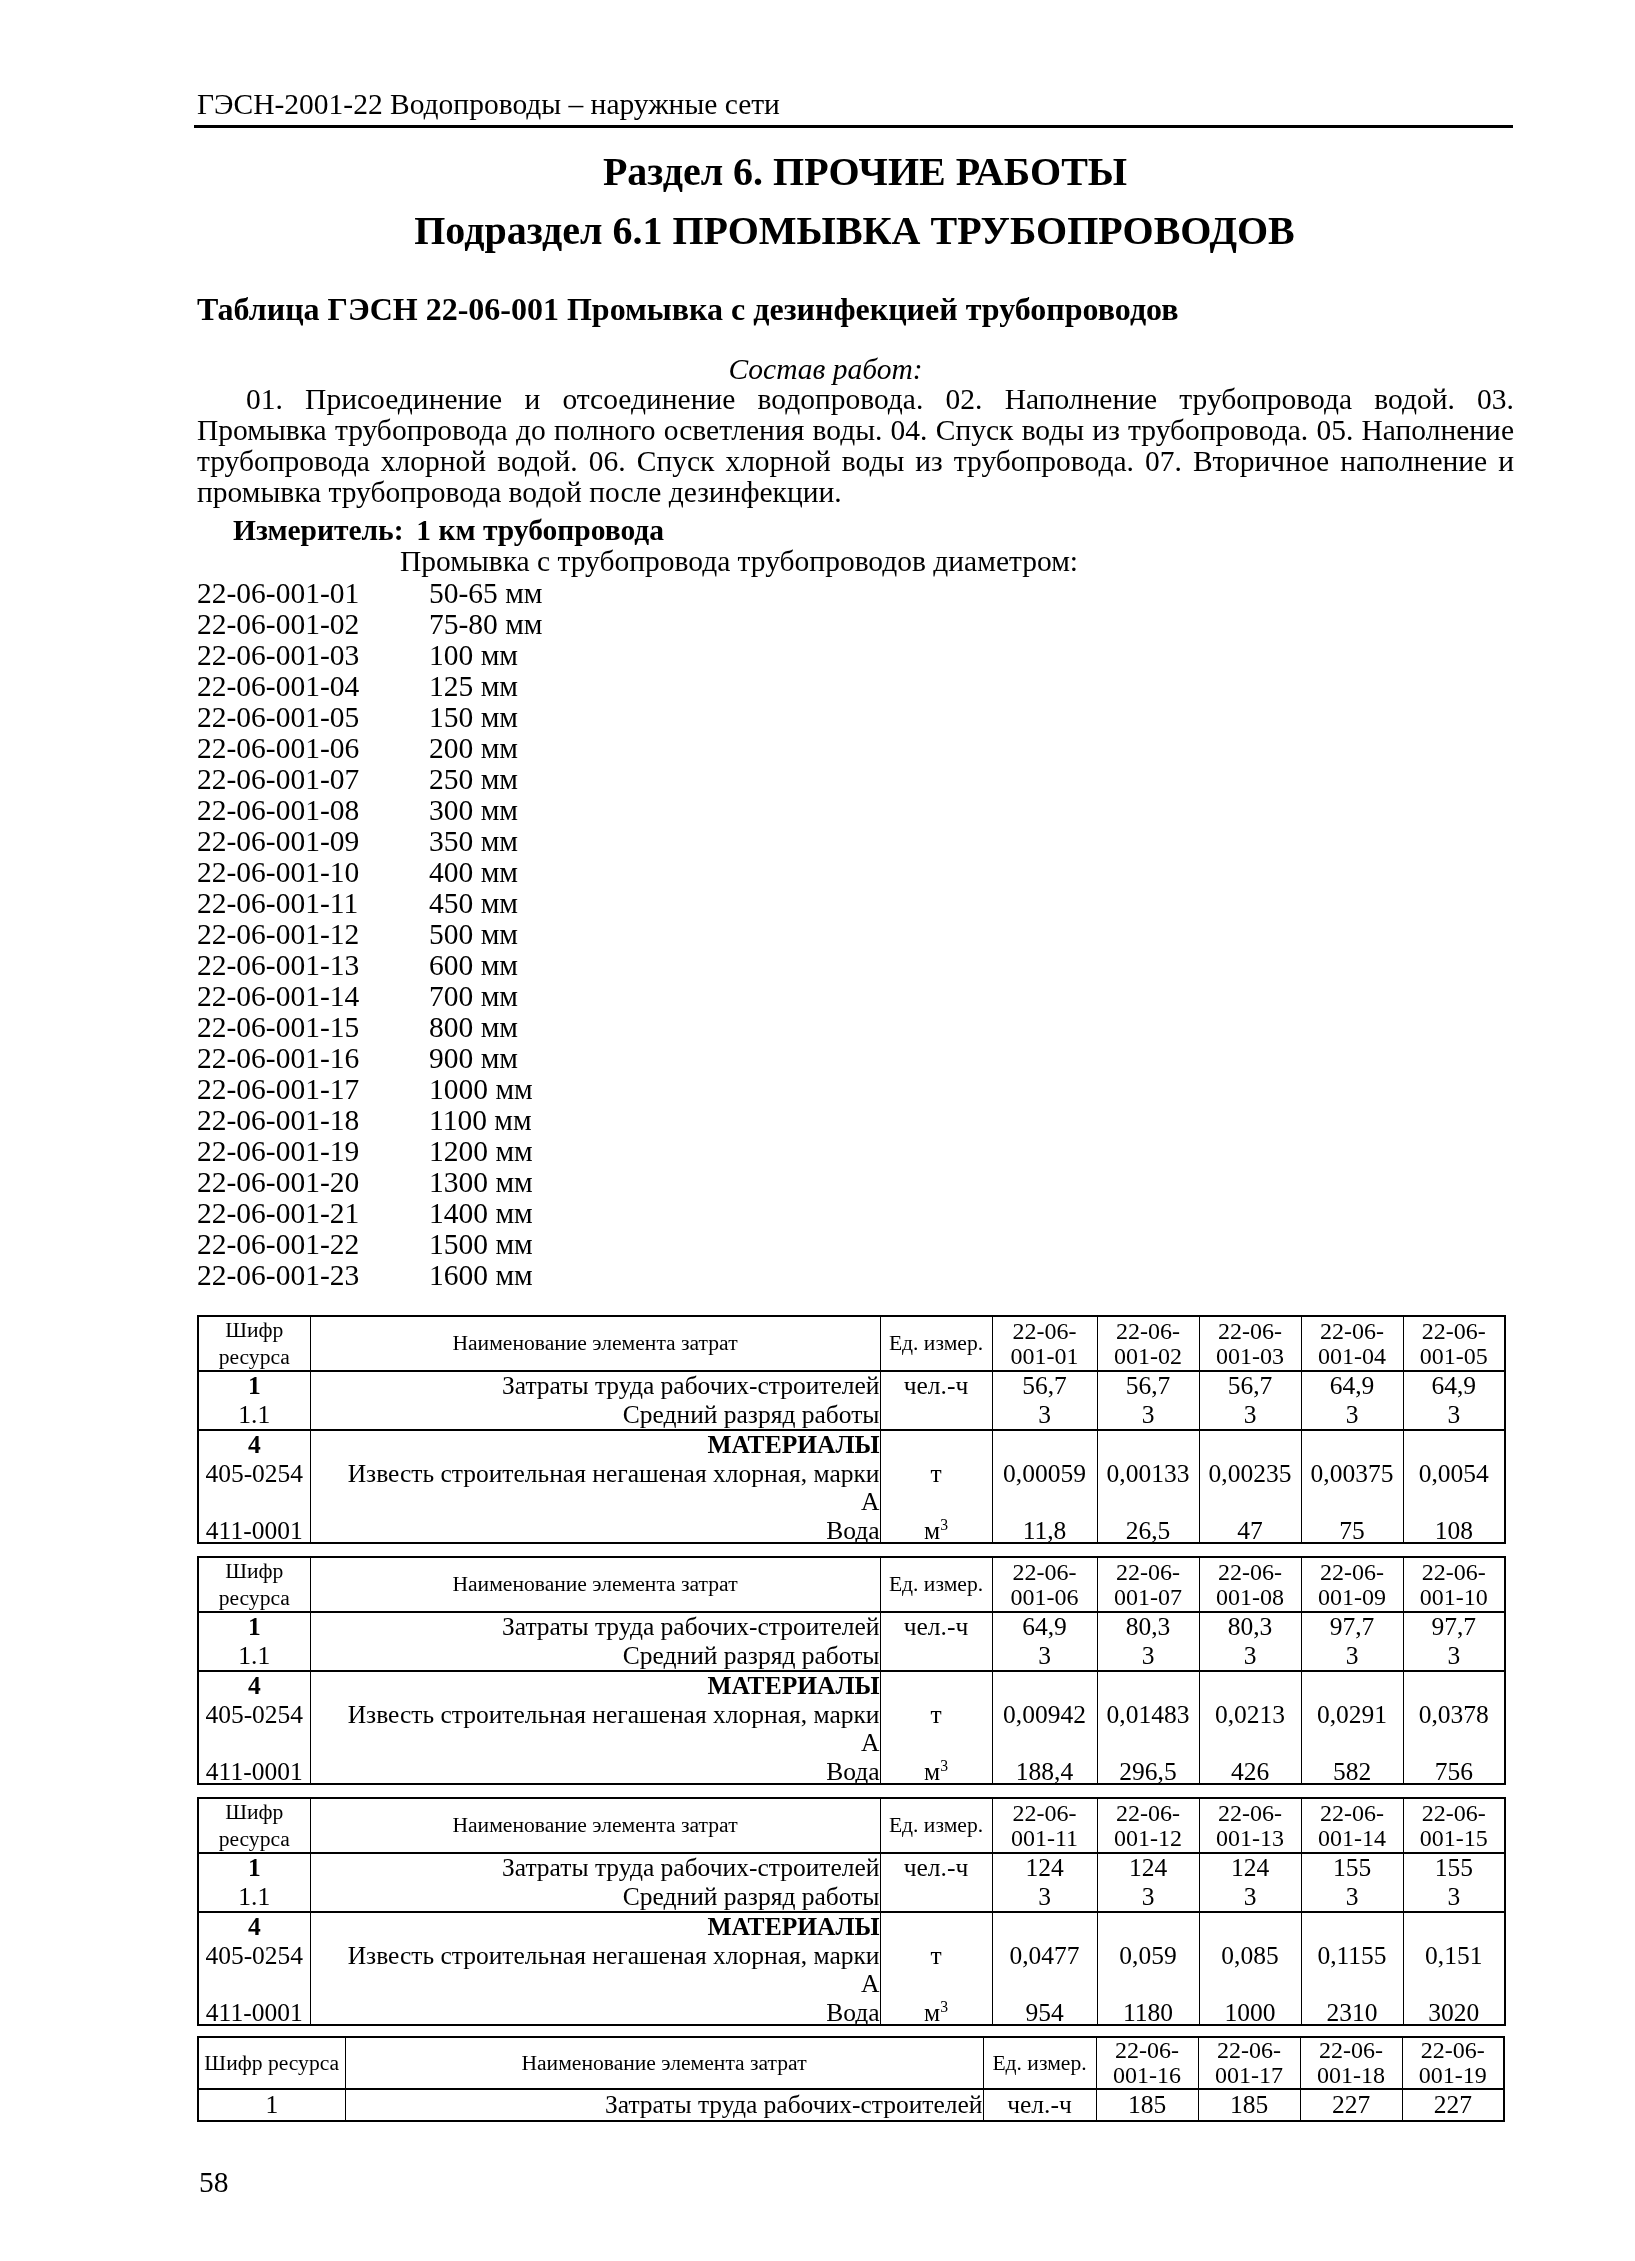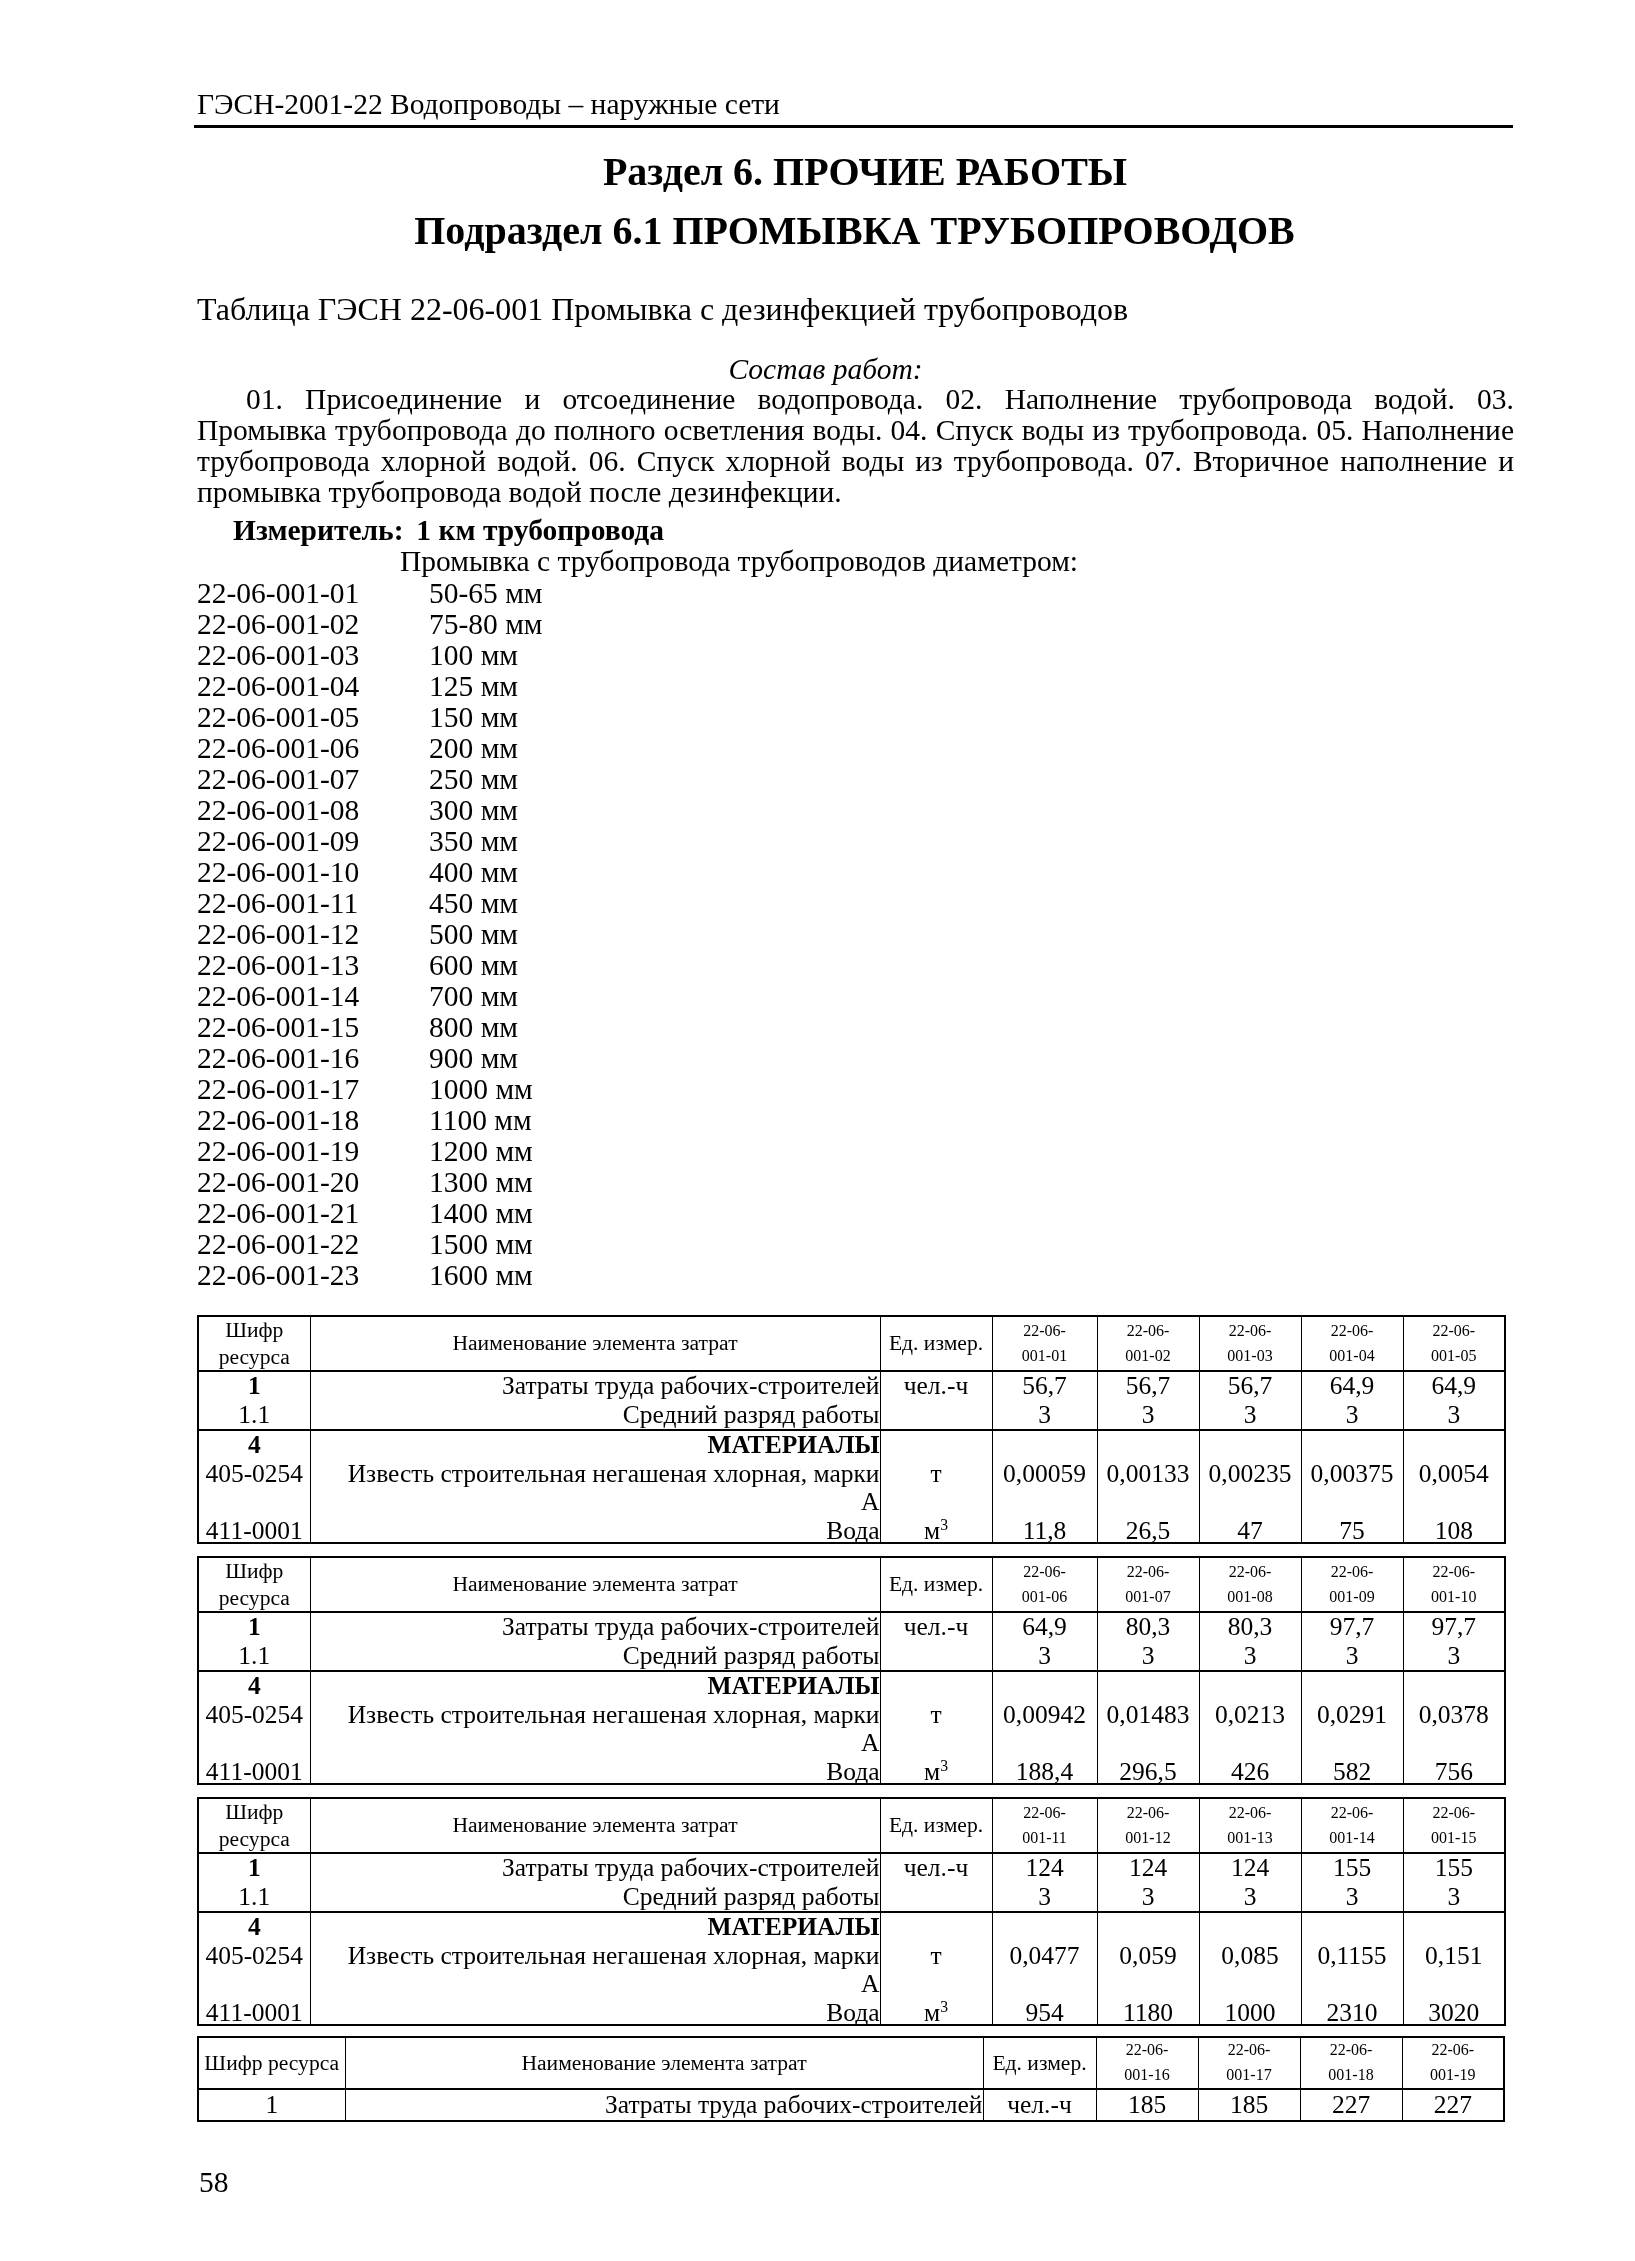--- a/index.html
+++ b/index.html
@@ -4,36 +4,36 @@
 <style>
   html, body { margin: 0; padding: 0; background: #ffffff; }
   body { width: 1635px; height: 2261px; position: relative; overflow: hidden;
          font-family: "Liberation Serif", "DejaVu Serif", serif; color: #000; }
   .abs { position: absolute; }
   .running-head { left: 197px; top: 87px; font-size: 29.5px; line-height: 34px; white-space: nowrap; }
   .head-rule { left: 194px; top: 125px; width: 1319px; height: 2.5px; background: #000; }
   .h1 { left: 0; width: 1635px; text-align: center; font-weight: bold; font-size: 40px; line-height: 49px; }
   .h1.s1 { top: 147px; padding-left: 95px; box-sizing: border-box; }
   .h1.s2 { top: 206px; padding-left: 74px; box-sizing: border-box; }
-  .tbl-title { left: 197px; top: 290px; font-weight: normal; font-size: 32px; line-height: 39px; white-space: nowrap; }
+  .tbl-title { left: 197px; top: 290px; font-weight: bold; font-size: 32px; line-height: 39px; white-space: nowrap; }
   .comp-label { left: 0; width: 1577px; text-align: center; top: 353px; font-style: italic; font-size: 29.5px; line-height: 32px; padding-left: 74px; box-sizing: border-box; }
   .comp-text { left: 197px; top: 384px; width: 1317px; font-size: 29.5px; line-height: 31px; text-align: justify; text-indent: 49px; }
   .meter { left: 233px; top: 515px; font-size: 29.5px; line-height: 31px; font-weight: bold; white-space: nowrap; }
   .meter .gap { display: inline-block; width: 12.8px; }
   .diam-lead { left: 400px; top: 546px; font-size: 29.5px; line-height: 31px; white-space: nowrap; }
   .codes { left: 197px; top: 578px; font-size: 29.5px; line-height: 31px; }
   .code-row { display: flex; white-space: nowrap; }
   .code-row .c { width: 232px; }
   .page-num { left: 199px; top: 2165px; font-size: 29.5px; line-height: 34px; }
 
   table.res { position: absolute; left: 197px; width: 1307px; border-collapse: collapse; table-layout: fixed;
               font-family: "Liberation Serif", "DejaVu Serif", serif; font-size: 25.5px; }
   table.res td, table.res th { border: 1.5px solid #000; padding: 0; font-weight: normal; vertical-align: middle; }
   table.res { border: 2.9px solid #000; }
-  table.res tr.hdr th { height: 50px; font-size: 16px; line-height: 24.6px; text-align: center; }
+  table.res tr.hdr th { height: 50px; font-size: 24px; line-height: 24.6px; text-align: center; }
   table.res tr.hdr th.code-h { font-size: 21.6px; line-height: 26.5px; }
   table.res tr.sec-top td { border-top: 2.9px solid #000; }
   table.res td.code { text-align: center; }
   table.res td.name { text-align: right; padding-left: 8.8px; }
   table.res td.unit { text-align: center; }
   table.res td.num { text-align: center; }
   .stack div { line-height: 28.5px; }
   .b { font-weight: bold; }
   .mat-block { height: 111px; }
   .mat-block .lines { display: flex; flex-direction: column; justify-content: space-between; height: 111px; }

